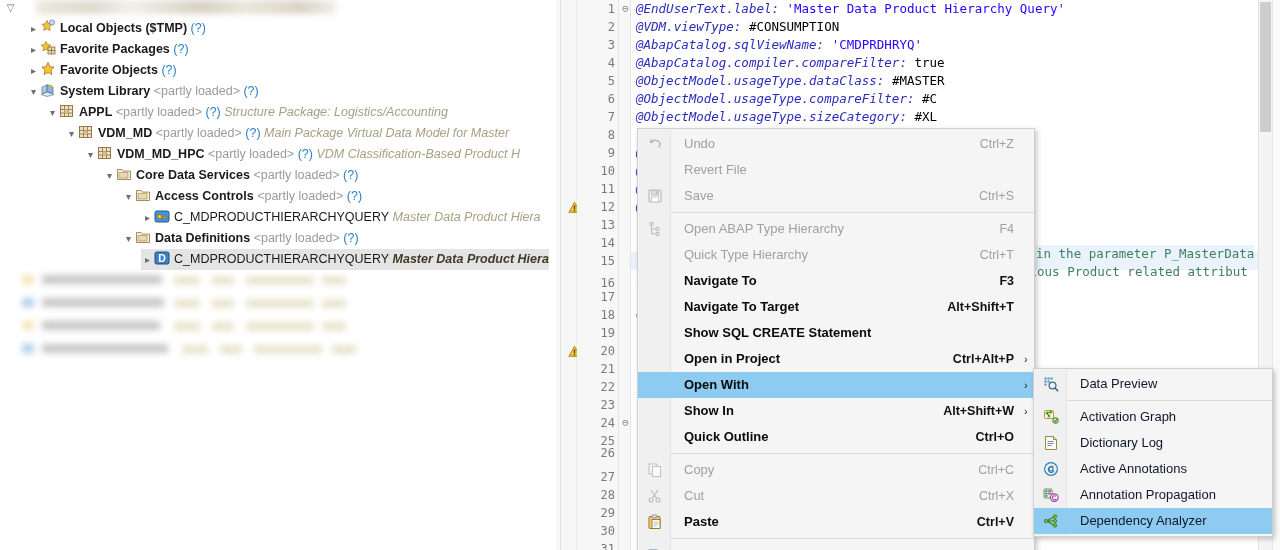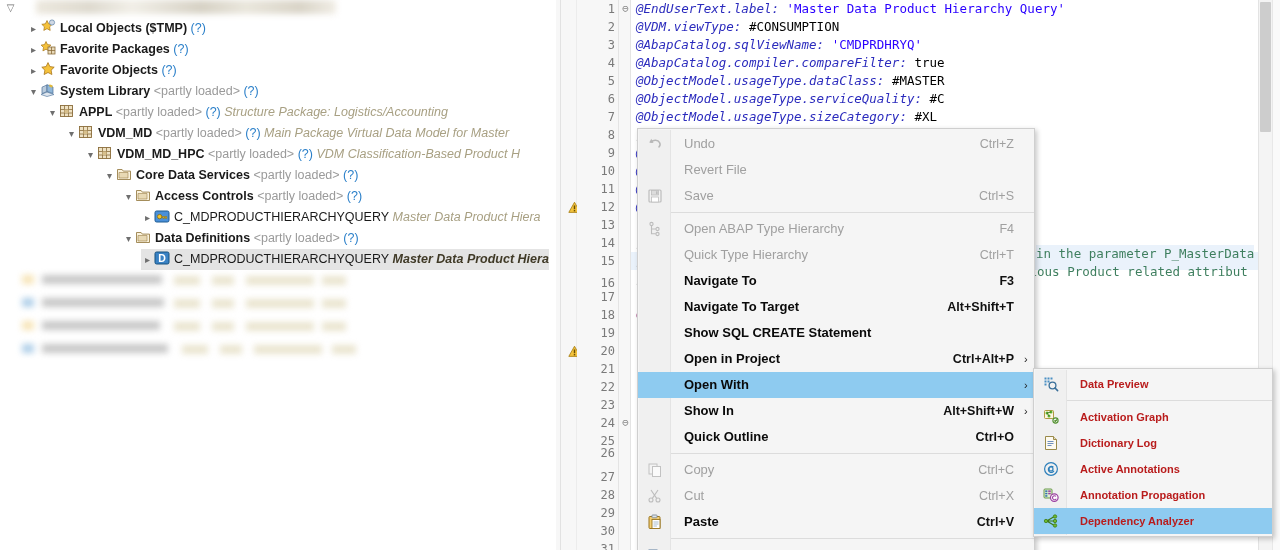--- a/index.html
+++ b/index.html
@@ -118,21 +118,21 @@
     background:#f5f5f5; border:1px solid #cfcfcf;
     box-shadow: 2px 2px 5px rgba(0,0,0,.22);
     font-family:"Liberation Sans", sans-serif; padding:2px 0;
   }
   #sub-iconcol {
     position:absolute; left:1px; top:1px; width:32px; bottom:1px;
     background:#f0f0f0; border-right:1px solid #e4e4e4;
   }
   .si { position:relative; height:26px; line-height:26px; display:flex; align-items:center;}
   .si .micon { width:33px; min-width:33px; height:26px; display:flex;align-items:center;justify-content:center;}
-  .si .mlabel { flex:1; padding-left:13px; color:#b91c1c; font-weight:bold; font-size:11px; white-space:nowrap;}
+  .si .mlabel { flex:1; padding-left:13px; color:#0f172a; font-weight:normal; font-size:13px; white-space:nowrap;}
   .si.hot { background:#8ecbf0; }
 
   svg { display:block; }
 </style>
 </head>
 <body>
 
 <div id="root">
 
   <div id="explorer">
@@ -283,21 +283,21 @@
         <div class="ln" style="top: 522px;">30</div>
         <div class="ln" style="top: 540px;">31</div>
       </div>
     <div id="ed-folding"></div>
     <div id="ed-code">
         <div class="cl" style="top: 0px;"><span class="anno">@EndUserText.label:</span> <span class="str">'Master Data Product Hierarchy Query'</span></div>
         <div class="cl" style="top: 18px;"><span class="anno">@VDM.viewType:</span> #CONSUMPTION</div>
         <div class="cl" style="top: 36px;"><span class="anno">@AbapCatalog.sqlViewName:</span> <span class="str">'CMDPRDHRYQ'</span></div>
         <div class="cl" style="top: 54px;"><span class="anno">@AbapCatalog.compiler.compareFilter:</span> true</div>
         <div class="cl" style="top: 72px;"><span class="anno">@ObjectModel.usageType.dataClass:</span> #MASTER</div>
-        <div class="cl" style="top: 90px;"><span class="anno">@ObjectModel.usageType.serviceQuality:</span> #C</div>
+        <div class="cl" style="top: 90px;"><span class="anno">@ObjectModel.usageType.compareFilter:</span> #C</div>
         <div class="cl" style="top: 108px;"><span class="anno">@ObjectModel.usageType.sizeCategory:</span> #XL</div>
         <div class="cl" style="top: 126px;"><span class="cmtg">//@</span></div>
         <div class="cl" style="top: 144px;"><span class="anno">@Ac</span></div>
         <div class="cl" style="top: 162px;"><span class="anno">@Cl</span></div>
         <div class="cl" style="top: 180px;"><span class="anno">@An</span></div>
         <div class="cl" style="top: 198px;"><span class="anno">@OD</span></div>
         <div class="cl" style="top: 216px;"></div>
         <div class="cl" style="top: 234px;"><span class="cmtg">//</span></div>
         <div class="hlrow" style="top: 252px;"></div>
         <div class="cl" style="top: 252px;"><span class="cmtg">//</span></div>

